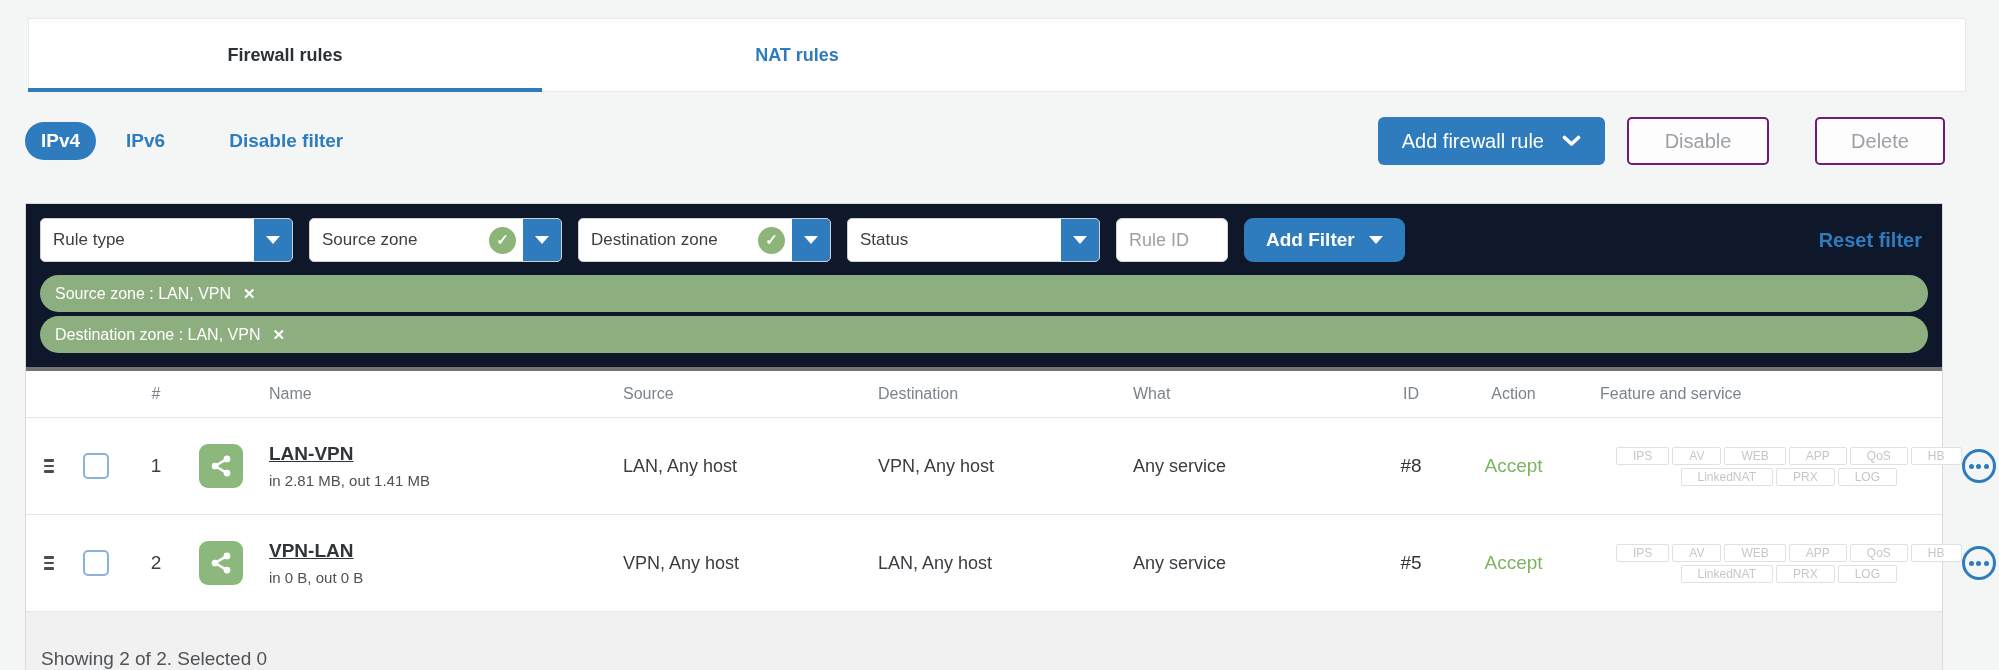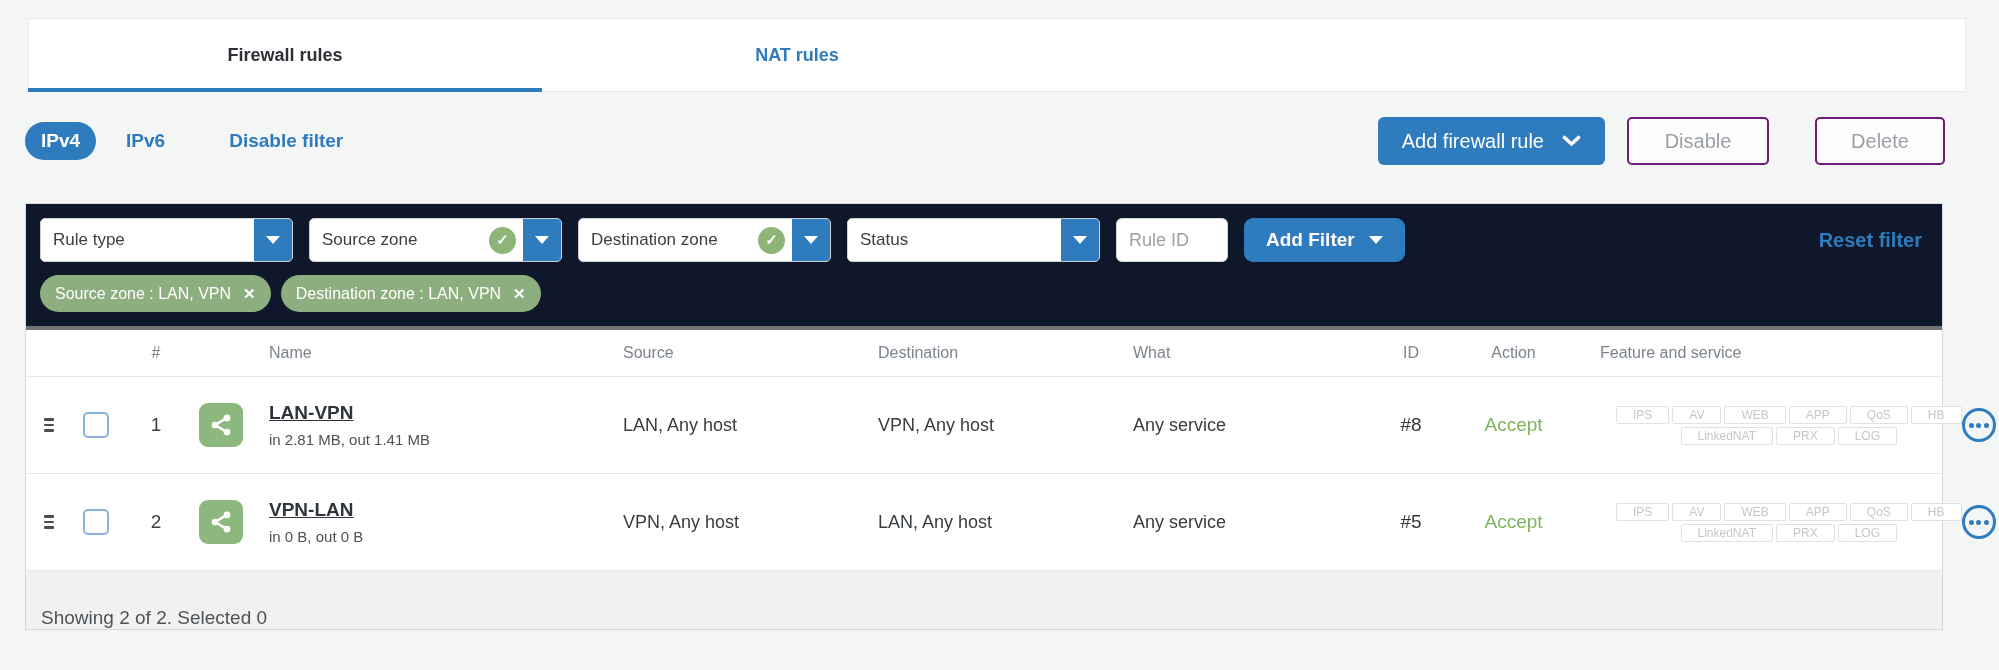--- a/index.html
+++ b/index.html
@@ -50,21 +50,21 @@
   .caret-down{width:0; height:0; border-left:7px solid transparent; border-right:7px solid transparent;
               border-top:8px solid #fff;}
   .rule-id-input{width:112px; height:44px; border:1px solid #d4d4d4; border-radius:6px; background:#fff;
                  font-size:18px; color:#3a3f45; padding:0 12px; margin-right:16px; font-family:inherit;}
   .rule-id-input::placeholder{color:#9ba1a7;}
   .add-filter-btn{height:44px; background:var(--accent); color:#fff; font-size:19px; font-weight:bold;
                   border:none; border-radius:9px; padding:0 22px; display:flex; align-items:center; gap:14px;
                   cursor:pointer; font-family:inherit;}
   .reset-filter{margin-left:auto; color:var(--accent); font-weight:bold; font-size:20px; padding-right:6px; cursor:pointer;}
 
-  .tags-row{display:flex; gap:10px; margin-top:13px;}
+  .tags-row{display:flex; gap:4px; margin-top:13px;flex-direction:column;}
   .tag{display:flex; align-items:center; gap:12px; background:var(--tag-green); color:#fff; font-size:16px;
        height:37px; padding:0 15px; border-radius:19px;}
   .tag-close{font-size:15px; font-weight:bold; cursor:pointer;}
 
   
   .tgrid{display:grid; grid-template-columns:45px 50px 70px 420px 255px 255px 250px 80px 125px 1fr; align-items:center;}
   .thead{height:47px; border-bottom:1px solid #e7e7e7; color:#7b838c; font-size:16px; background:#fff;}
   .trow{height:97px; border-bottom:1px solid #e7e7e7; background:#fff;}
   .cell-pad{padding-left:12px;}
   .h-name{padding-left:78px;}

